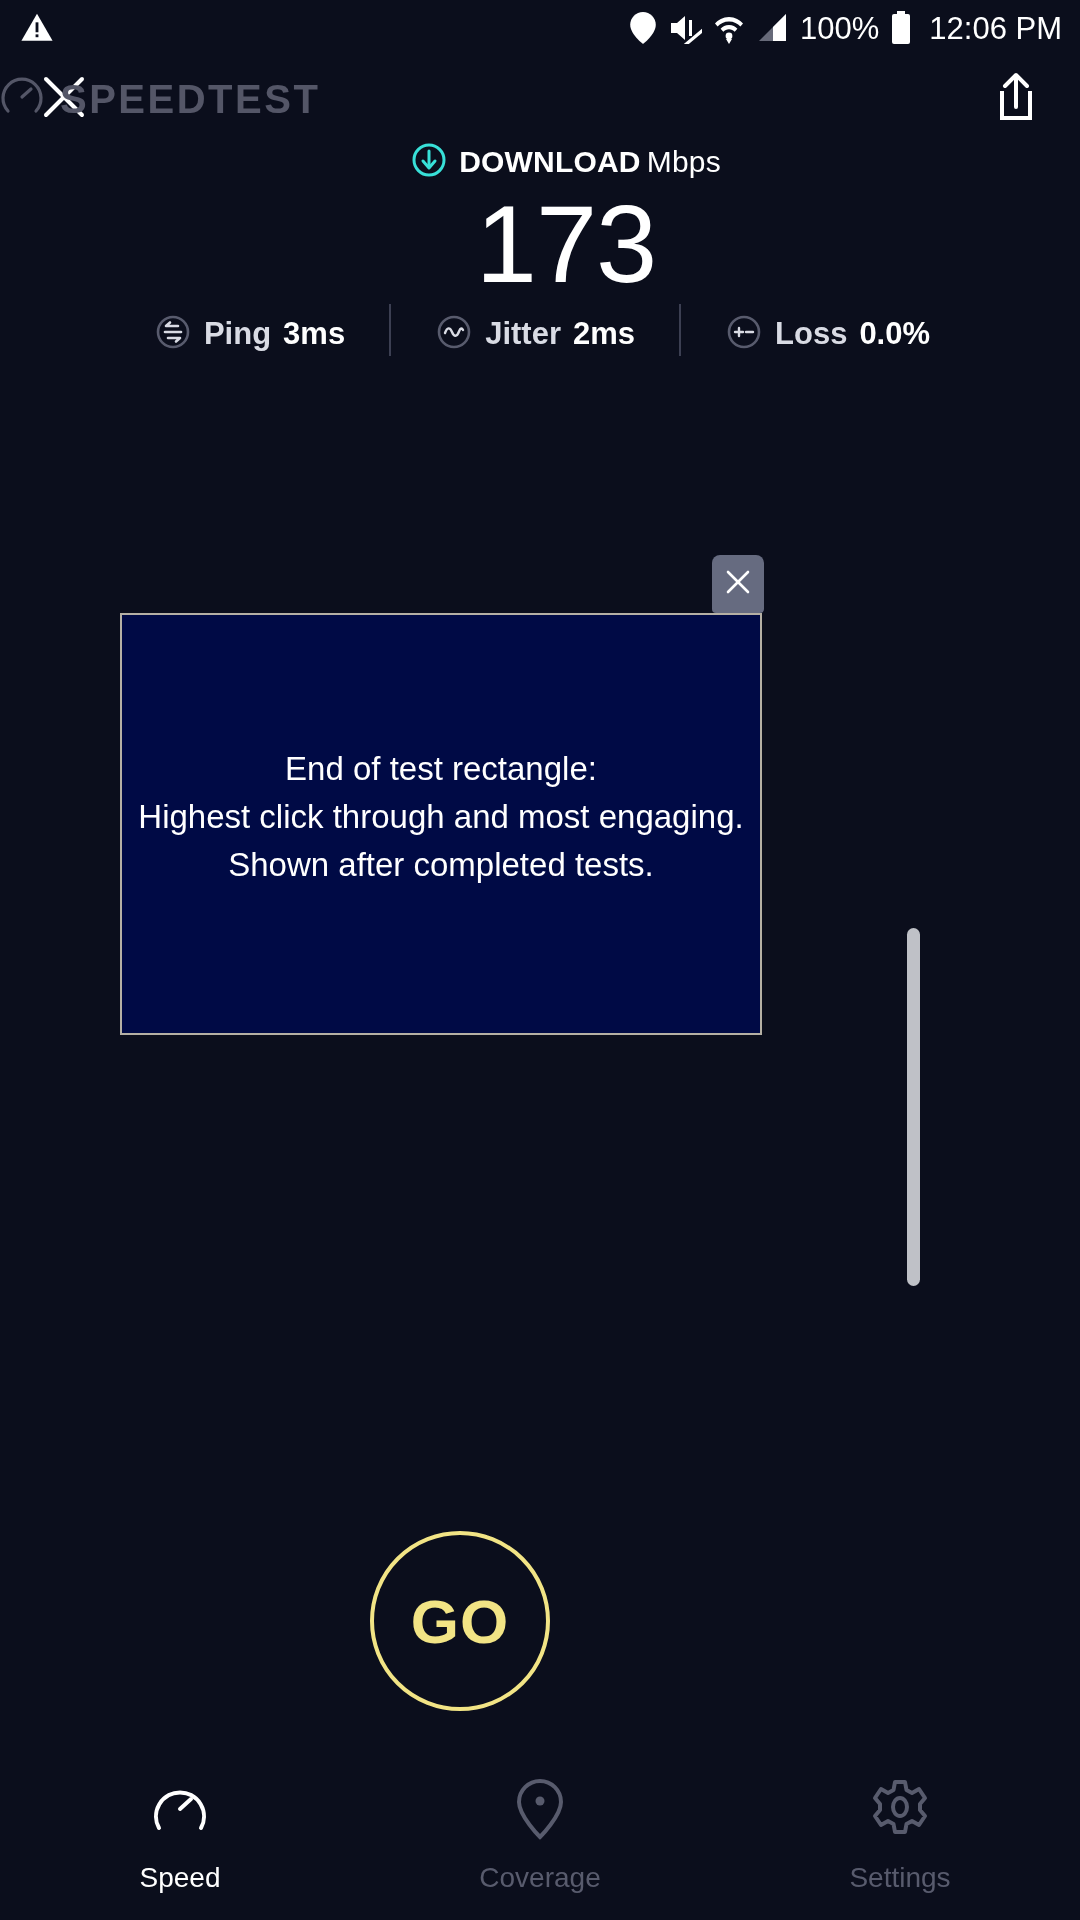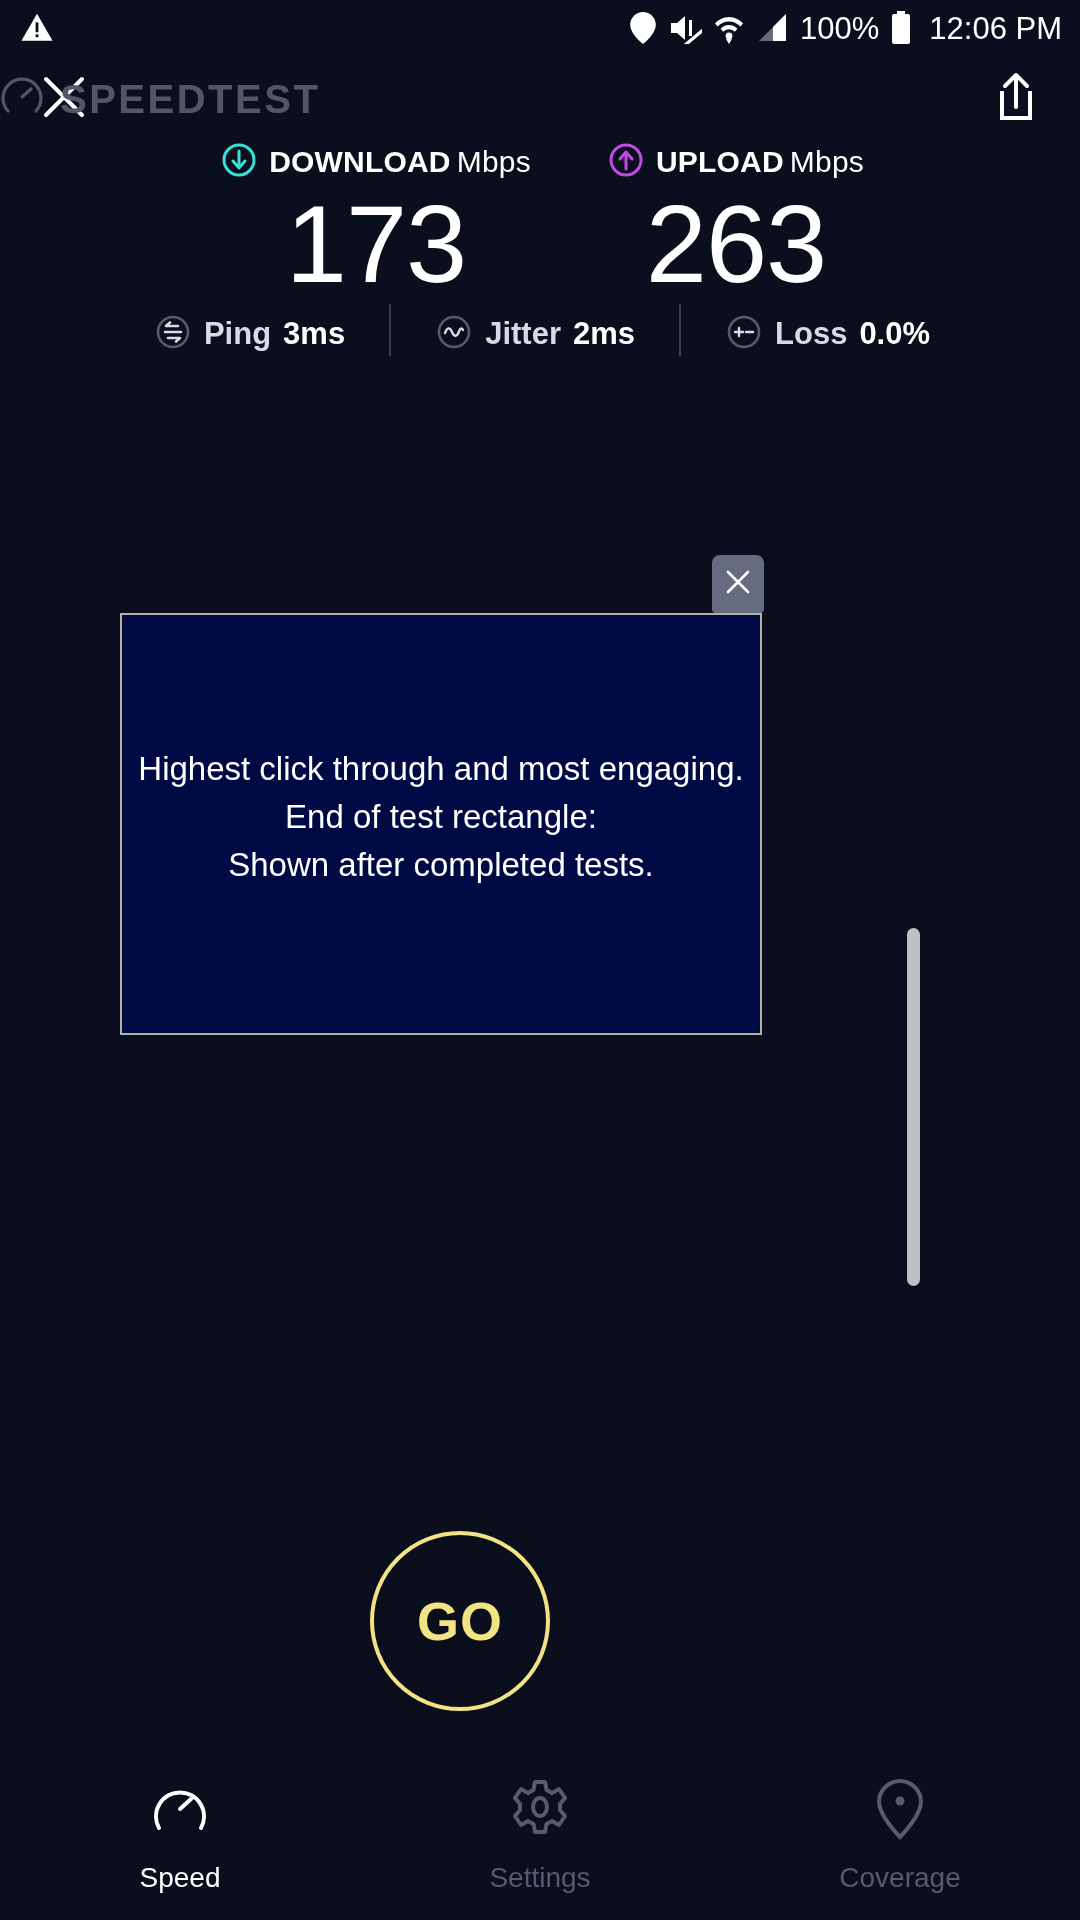--- a/index.html
+++ b/index.html
@@ -120,21 +120,21 @@
   }
 
   
   .go-btn {
     position:absolute; left:50%; top:1531px; transform:translateX(-50%);
     width:180px; height:180px; border-radius:50%;
     border:4px solid #f2e485; background:transparent;
     display:flex; align-items:center; justify-content:center; cursor:pointer;
   }
   .go-text {
-    color:#f2e485; font-size:54px; font-weight:700; letter-spacing:1px;
+    color:#f2e485; font-size:62px; font-weight:700; letter-spacing:1px;
   }
 
   
   .bottomnav {
     position:absolute; bottom:0; left:0; width:1080px; height:150px;
     display:flex; align-items:flex-start; padding-top:8px;
   }
   .nav-item {
     flex:1; display:flex; flex-direction:column; align-items:center; gap:22px;
     cursor:pointer;
@@ -237,33 +237,20 @@
               <circle cx="18" cy="18" r="15" fill="none" stroke="#38e0d8" stroke-width="3"></circle>
               <line x1="18" y1="9" x2="18" y2="25" stroke="#38e0d8" stroke-width="3" stroke-linecap="round"></line>
               <path d="M12 19 L18 26 L24 19" fill="none" stroke="#38e0d8" stroke-width="3" stroke-linecap="round" stroke-linejoin="round"></path>
             </svg>
           </span>
           <span class="speed-label"><span>DOWNLOAD</span><span class="unit">Mbps</span></span>
         </div>
         <div class="speed-value">173</div>
       </div>
 
-      <div class="speed-col ul">
-        <div class="speed-head">
-          <span>
-            <svg width="36" height="36" viewBox="0 0 36 36">
-              <circle cx="18" cy="18" r="15" fill="none" stroke="#c24ae8" stroke-width="3"></circle>
-              <line x1="18" y1="11" x2="18" y2="27" stroke="#c24ae8" stroke-width="3" stroke-linecap="round"></line>
-              <path d="M12 17 L18 10 L24 17" fill="none" stroke="#c24ae8" stroke-width="3" stroke-linecap="round" stroke-linejoin="round"></path>
-            </svg>
-          </span>
-          <span class="speed-label"><span>UPLOAD</span><span class="unit">Mbps</span></span>
-        </div>
-        <div class="speed-value">263</div>
-      </div>
 
     </div>
   </div>
 
   <div class="metrics">
     <div class="metric m-ping">
       <span>
         <svg width="38" height="38" viewBox="0 0 38 38">
           <circle cx="19" cy="19" r="15" fill="none" stroke="#585b6d" stroke-width="2.6"></circle>
           <path d="M24 13 L12 13 L16 9.5" fill="none" stroke="#d9dbe4" stroke-width="2.6" stroke-linecap="round" stroke-linejoin="round"></path>
@@ -305,22 +292,22 @@
     <div class="ad-close">
       <span>
         <svg width="30" height="30" viewBox="0 0 30 30">
           <line x1="5" y1="5" x2="25" y2="25" stroke="#ffffff" stroke-width="2.6" stroke-linecap="round"></line>
           <line x1="25" y1="5" x2="5" y2="25" stroke="#ffffff" stroke-width="2.6" stroke-linecap="round"></line>
         </svg>
       </span>
     </div>
     <div class="ad-box">
       <div class="ad-text">
+        <div>End of test rectangle:</div>
         <div>Highest click through and most engaging.</div>
-        <div>End of test rectangle:</div>
         <div>Shown after completed tests.</div>
       </div>
     </div>
   </div>
 
   <div class="scrollbar"></div>
 
   <div class="go-btn">
     <span class="go-text">GO</span>
   </div>
@@ -333,33 +320,33 @@
           <path d="M10 48 A24 24 0 1 1 52 48" fill="none" stroke="#ffffff" stroke-width="4" stroke-linecap="round"></path>
           <line x1="31" y1="29" x2="42" y2="19" stroke="#ffffff" stroke-width="4" stroke-linecap="round"></line>
         </svg>
       </span>
       <span class="nav-label">Speed</span>
     </div>
 
 
     <div class="nav-item">
       <span class="nav-icon">
+        <svg width="50" height="62" viewBox="0 0 50 62">
+          <path d="M25 3 C13.4 3 4 12.4 4 24 C4 38 25 59 25 59 C25 59 46 38 46 24 C46 12.4 36.6 3 25 3 Z" fill="none" stroke="#585b6d" stroke-width="4"></path>
+          <circle cx="25" cy="23" r="4.5" fill="#585b6d"></circle>
+        </svg>
+      </span>
+      <span class="nav-label">Coverage</span>
+    </div>
+
+    <div class="nav-item">
+      <span class="nav-icon">
         <svg width="60" height="60" viewBox="0 0 60 60">
           <path d="M25 3 L35 3 L36.5 11 L42 14 L49 10 L55 19 L50 25 L50 31 L55 37 L49 46 L42 42 L36.5 45 L35 53 L25 53 L23.5 45 L18 42 L11 46 L5 37 L10 31 L10 25 L5 19 L11 10 L18 14 L23.5 11 Z" fill="none" stroke="#585b6d" stroke-width="4" stroke-linejoin="round"></path>
           <ellipse cx="30" cy="28" rx="7" ry="9" fill="none" stroke="#585b6d" stroke-width="4"></ellipse>
         </svg>
       </span>
       <span class="nav-label">Settings</span>
     </div>
 
-    <div class="nav-item">
-      <span class="nav-icon">
-        <svg width="50" height="62" viewBox="0 0 50 62">
-          <path d="M25 3 C13.4 3 4 12.4 4 24 C4 38 25 59 25 59 C25 59 46 38 46 24 C46 12.4 36.6 3 25 3 Z" fill="none" stroke="#585b6d" stroke-width="4"></path>
-          <circle cx="25" cy="23" r="4.5" fill="#585b6d"></circle>
-        </svg>
-      </span>
-      <span class="nav-label">Coverage</span>
-    </div>
-
   </div>
 
 </div>
 
 </body></html>

